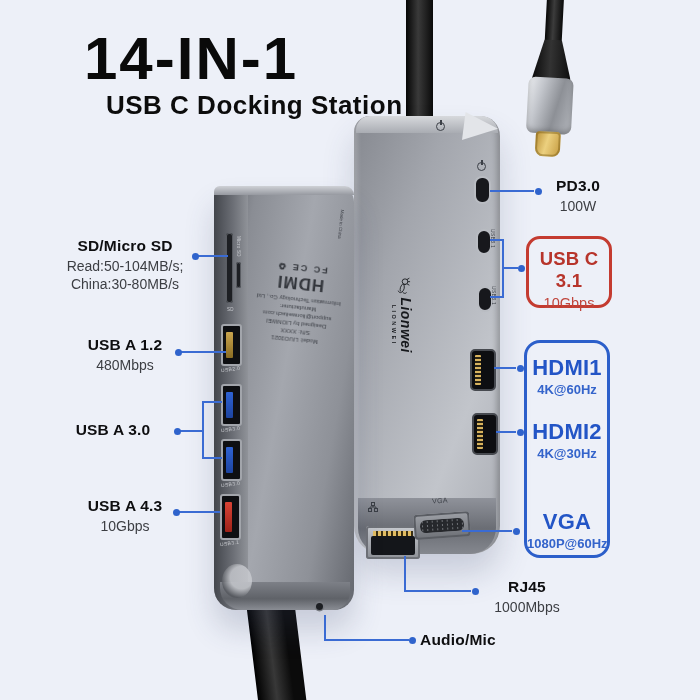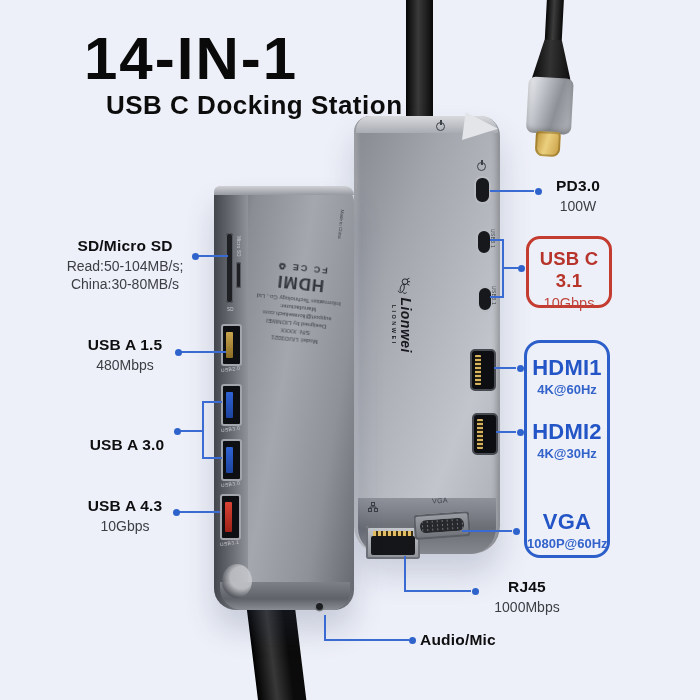--- a/index.html
+++ b/index.html
@@ -244,24 +244,24 @@
 
   <div class="linev" style="left:324px;top:615px;height:26px;"></div>
   <div class="lineh" style="left:324px;top:639px;width:85px;"></div>
   <div class="dot" style="left:408.5px;top:636.5px;"></div>
 
   <div class="callout" style="left:62px;top:237px;width:126px;">
     <div class="t">SD/Micro SD</div>
     <div class="s"><span>Read:50-104MB/s;</span><br><span>China:30-80MB/s</span></div>
   </div>
   <div class="callout" style="left:62px;top:336px;width:126px;">
-    <div class="t">USB A 1.5</div>
+    <div class="t">USB A 1.2</div>
     <div class="s">480Mbps</div>
   </div>
-  <div class="callout" style="left:64px;top:421px;width:126px;margin-top:15px;">
+  <div class="callout" style="left:50px;top:421px;width:126px;">
     <div class="t">USB A 3.0</div>
   </div>
   <div class="callout" style="left:62px;top:497px;width:126px;">
     <div class="t">USB A 4.3</div>
     <div class="s">10Gbps</div>
   </div>
 
   <div class="callout" style="left:548px;top:177px;width:60px;">
     <div class="t">PD3.0</div>
     <div class="s">100W</div>

